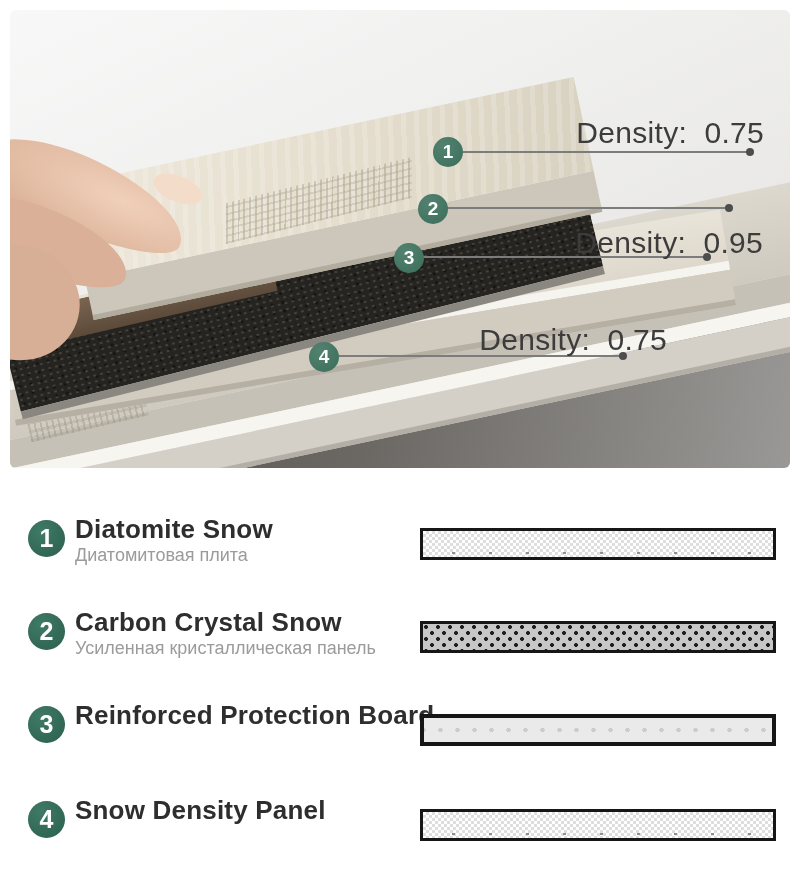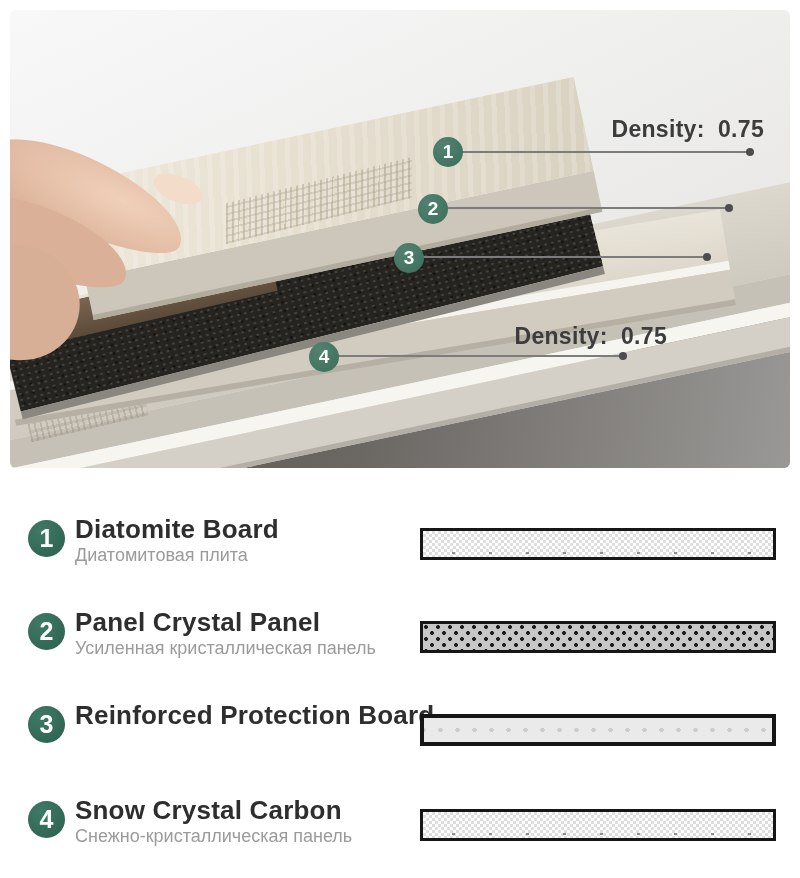--- a/index.html
+++ b/index.html
@@ -77,21 +77,21 @@
   .m1 { left:423px; top:127px; } .m2 { left:408px; top:184px; }
   .m3 { left:384px; top:233px; } .m4 { left:299px; top:332px; }
 
   .leader { position:absolute; z-index:9; height:2px; background:#7c7c7c; }
   .leader .dot { position:absolute; right:-4px; top:-3px; width:8px; height:8px; border-radius:50%; background:#4d4d4d; }
   .l1 { left:443px; top:141px; width:297px; }
   .l2 { left:428px; top:197px; width:291px; }
   .l3 { left:404px; top:246px; width:293px; }
   .l4 { left:319px; top:345px; width:294px; }
 
-  .density { position:absolute; z-index:10; font-size:23px; font-weight:700; color:#3c3c3c;
+  .density { position:absolute; z-index:10; font-size:30px; font-weight:400; color:#3c3c3c;
     white-space:pre; letter-spacing:.3px; }
   .d1 { right:26px;  top:106px; } .d2 { right:25px; top:160px; }
   .d3 { right:27px;  top:216px; } .d4 { right:123px; top:313px; }
 
   
   .legend { position:absolute; left:0; top:496px; width:800px; height:382px; }
   .lrow { position:absolute; left:0; width:800px; height:88px; }
   .r1 { top:18px; } .r2 { top:111px; } .r3 { top:204px; } .r4 { top:299px; }
 
   .lnum { position:absolute; left:28px; top:6px; width:37px; height:37px; border-radius:50%;
@@ -172,46 +172,46 @@
         <span class="dot"></span>
       </div>
     <div class="leader l3">
         <span class="dot"></span>
       </div>
     <div class="leader l4">
         <span class="dot"></span>
       </div>
 
     <div class="density d1">Density:  0.75</div>
+    <div class="density d3">Density:  0.95</div>
     <div class="density d4">Density:  0.75</div>
   </div>
 
   <div class="legend">
 
     <div class="lrow r1">
       <div class="lnum">1</div>
-      <div class="ltitle">Diatomite Board</div>
+      <div class="ltitle">Diatomite Snow</div>
       <div class="lsub">Диатомитовая плита</div>
       <div class="swatch sw-checker"></div>
     </div>
 
     <div class="lrow r2">
       <div class="lnum">2</div>
-      <div class="ltitle">Panel Crystal Panel</div>
+      <div class="ltitle">Carbon Crystal Snow</div>
       <div class="lsub">Усиленная кристаллическая панель</div>
       <div class="swatch sw-dots"></div>
     </div>
 
     <div class="lrow r3">
       <div class="lnum">3</div>
       <div class="ltitle">Reinforced Protection Board</div>
       <div class="swatch sw-flat"></div>
     </div>
 
     <div class="lrow r4">
       <div class="lnum">4</div>
-      <div class="ltitle">Snow Crystal Carbon</div>
-      <div class="lsub">Снежно-кристаллическая панель</div>
+      <div class="ltitle">Snow Density Panel</div>
       <div class="swatch sw-checker"></div>
     </div>
 
   </div>
 </div>
 
 </body></html>

